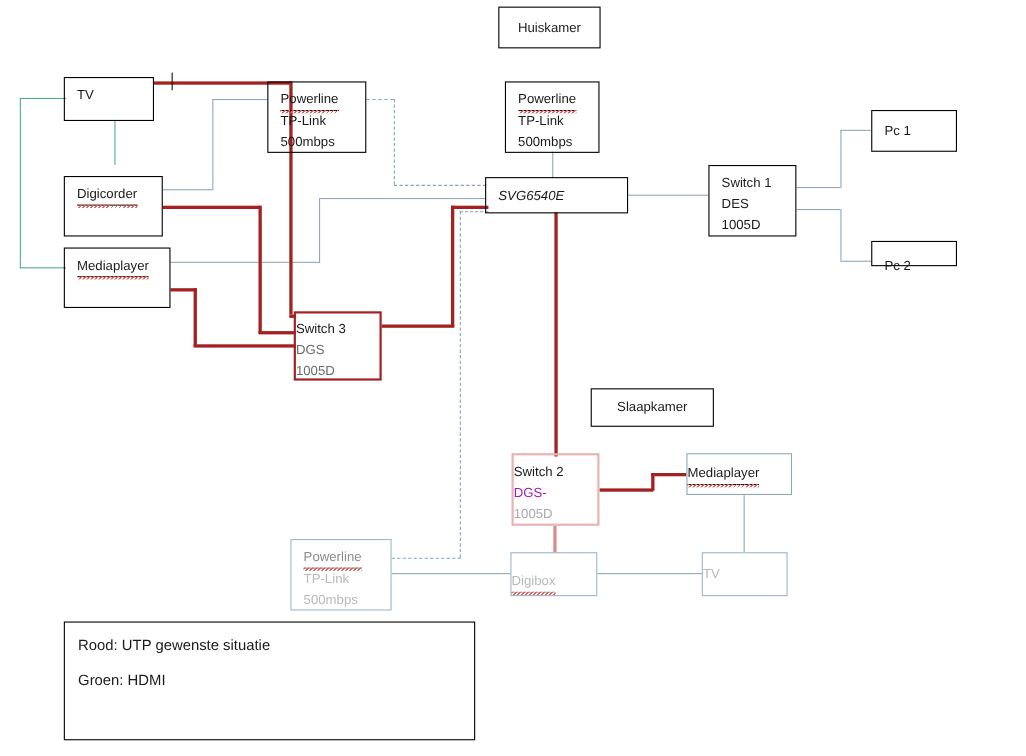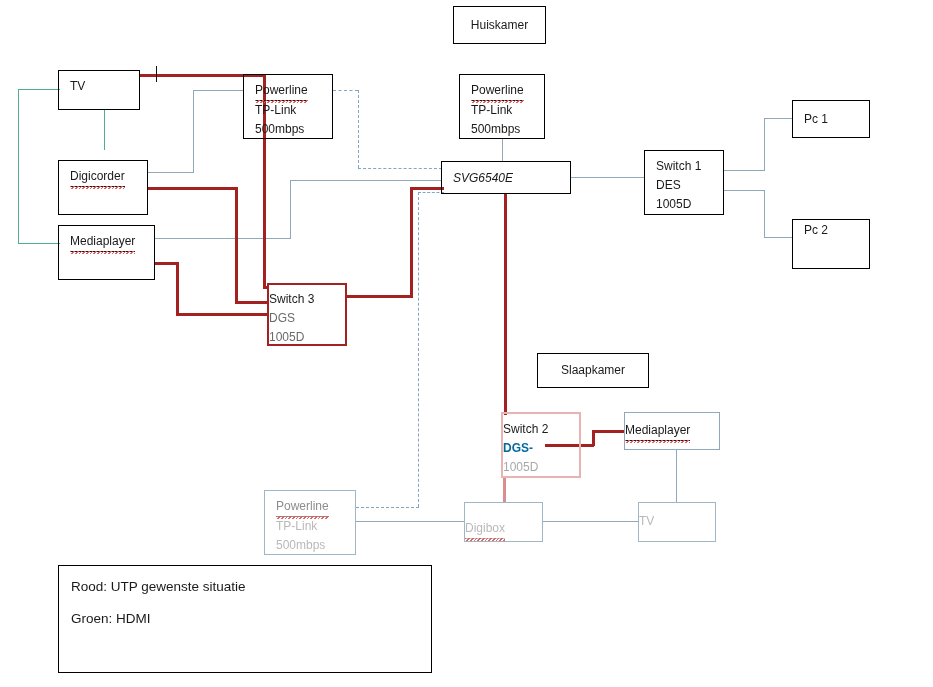--- a/index.html
+++ b/index.html
@@ -205,37 +205,37 @@
   <div class="node left" style="left:644px; top:150px; width:80px; height:65px;">
     <span class="ln">Switch 1</span>
     <span class="ln">DES</span>
     <span class="ln">1005D</span>
   </div>
 
   <div class="node left" style="left:792px; top:100px; width:78px; height:38px; padding-top:9px;">
     <span class="ln">Pc 1</span>
   </div>
 
-  <div class="node left" style="left:792px; top:219px; width:78px; height:50px; padding-top:1px;">
+  <div class="node left" style="left:792px; top:219px; width:78px; height:23px; padding-top:12px;">
     <span class="ln">Pc 2</span>
   </div>
 
   <div class="node redborder centerline" style="left:267px; top:283px; width:80px; height:63px; padding-top:5px;">
     <span class="ln">Switch 3</span>
     <span class="ln" style="color:#6a6a6a;">DGS</span>
     <span class="ln" style="color:#6a6a6a;">1005D</span>
   </div>
 
   <div class="node center" style="left:537px; top:353px; width:112px; height:35px;">
     <span class="ln">Slaapkamer</span>
   </div>
 
-  <div class="node redborder-faded centerline" style="left:465px; top:412px; width:80px; height:66px; padding-top:6px;margin-left:36px;">
+  <div class="node redborder-faded centerline" style="left:465px; top:412px; width:80px; height:66px; padding-top:6px;">
     <span class="ln dark">Switch 2</span>
-    <span class="ln" style="color:#0369a1;font-weight:bold;">DGS-</span>
+    <span class="ln" style="color:#a21caf;">DGS-</span>
     <span class="ln" style="color:#a9a9a9;">1005D</span>
   </div>
 
   <div class="node blueborder centerline" style="left:624px; top:412px; width:96px; height:38px; padding-top:8px;">
     <span class="ln"><span class="ul sq">Mediaplayer</span></span>
   </div>
 
   <div class="node faded left" style="left:264px; top:490px; width:92px; height:65px;">
     <span class="ln"><span class="ul sq" style="border-bottom-color:#8d8d8d; color:#8d8d8d;">Powerline</span></span>
     <span class="ln">TP-Link</span>

